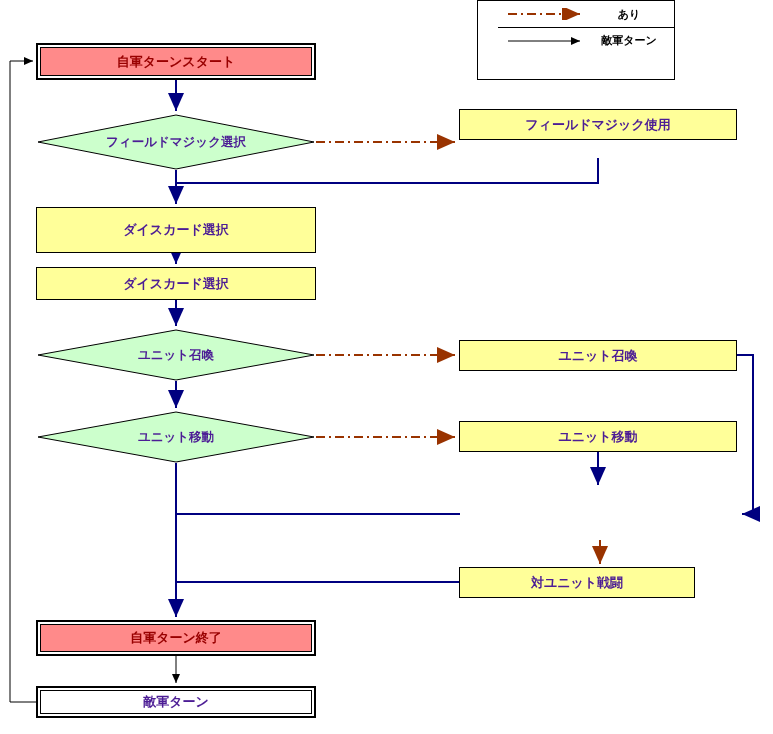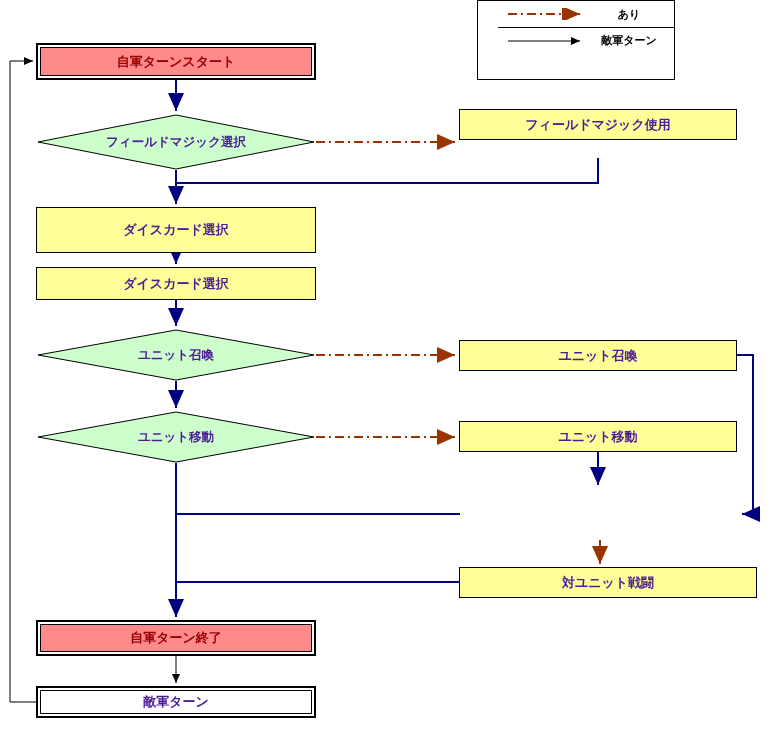--- a/index.html
+++ b/index.html
@@ -139,21 +139,21 @@
         <polygon points="140,1 278,26 140,51 2,26"></polygon>
       </svg>
     <span>ユニット移動</span>
   </div>
 
   <div class="node box-process" style="left:459px;top:421px;width:278px;height:31px;">
     <span>ユニット移動</span>
   </div>
 
 
-  <div class="node box-process" style="left:459px;top:567px;width:298px;height:31px;">
+  <div class="node box-process" style="left:459px;top:567px;width:236px;height:31px;">
     <span>対ユニット戦闘</span>
   </div>
 
   <div class="node box-double" style="left:36px;top:620px;width:280px;height:36px;">
     <div class="inner pink">
         <span>自軍ターン終了</span>
       </div>
   </div>
 
   <div class="node box-double" style="left:36px;top:686px;width:280px;height:32px;">

